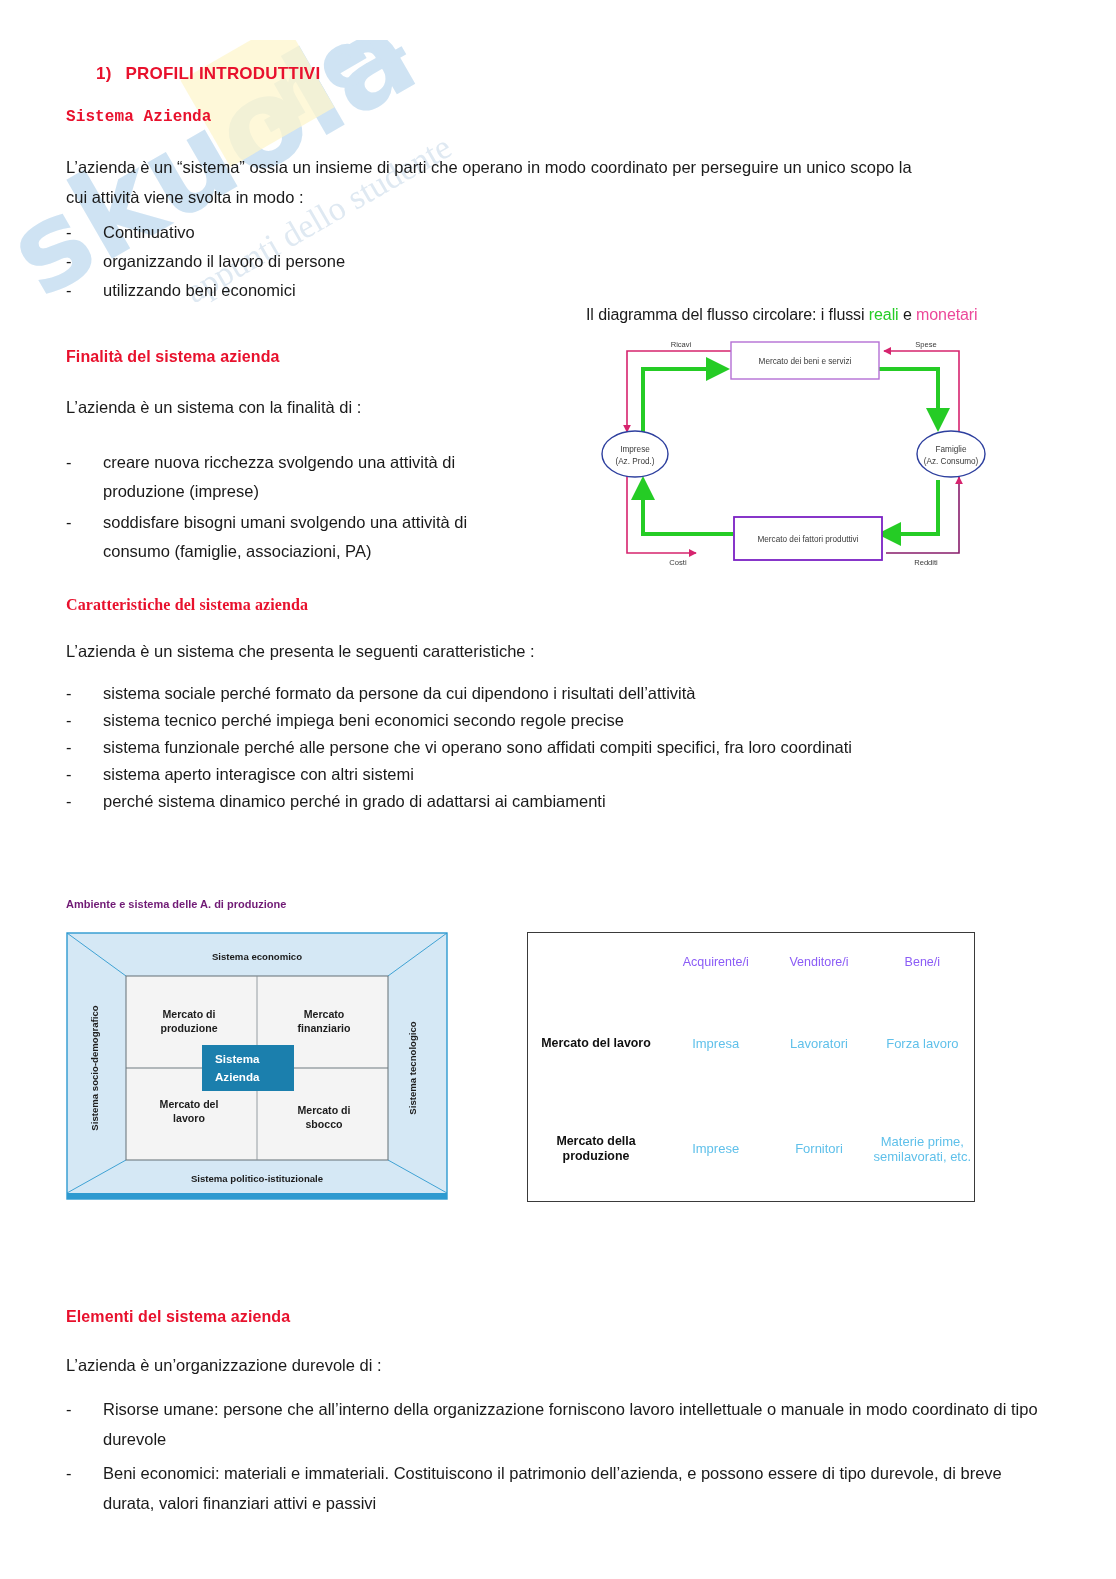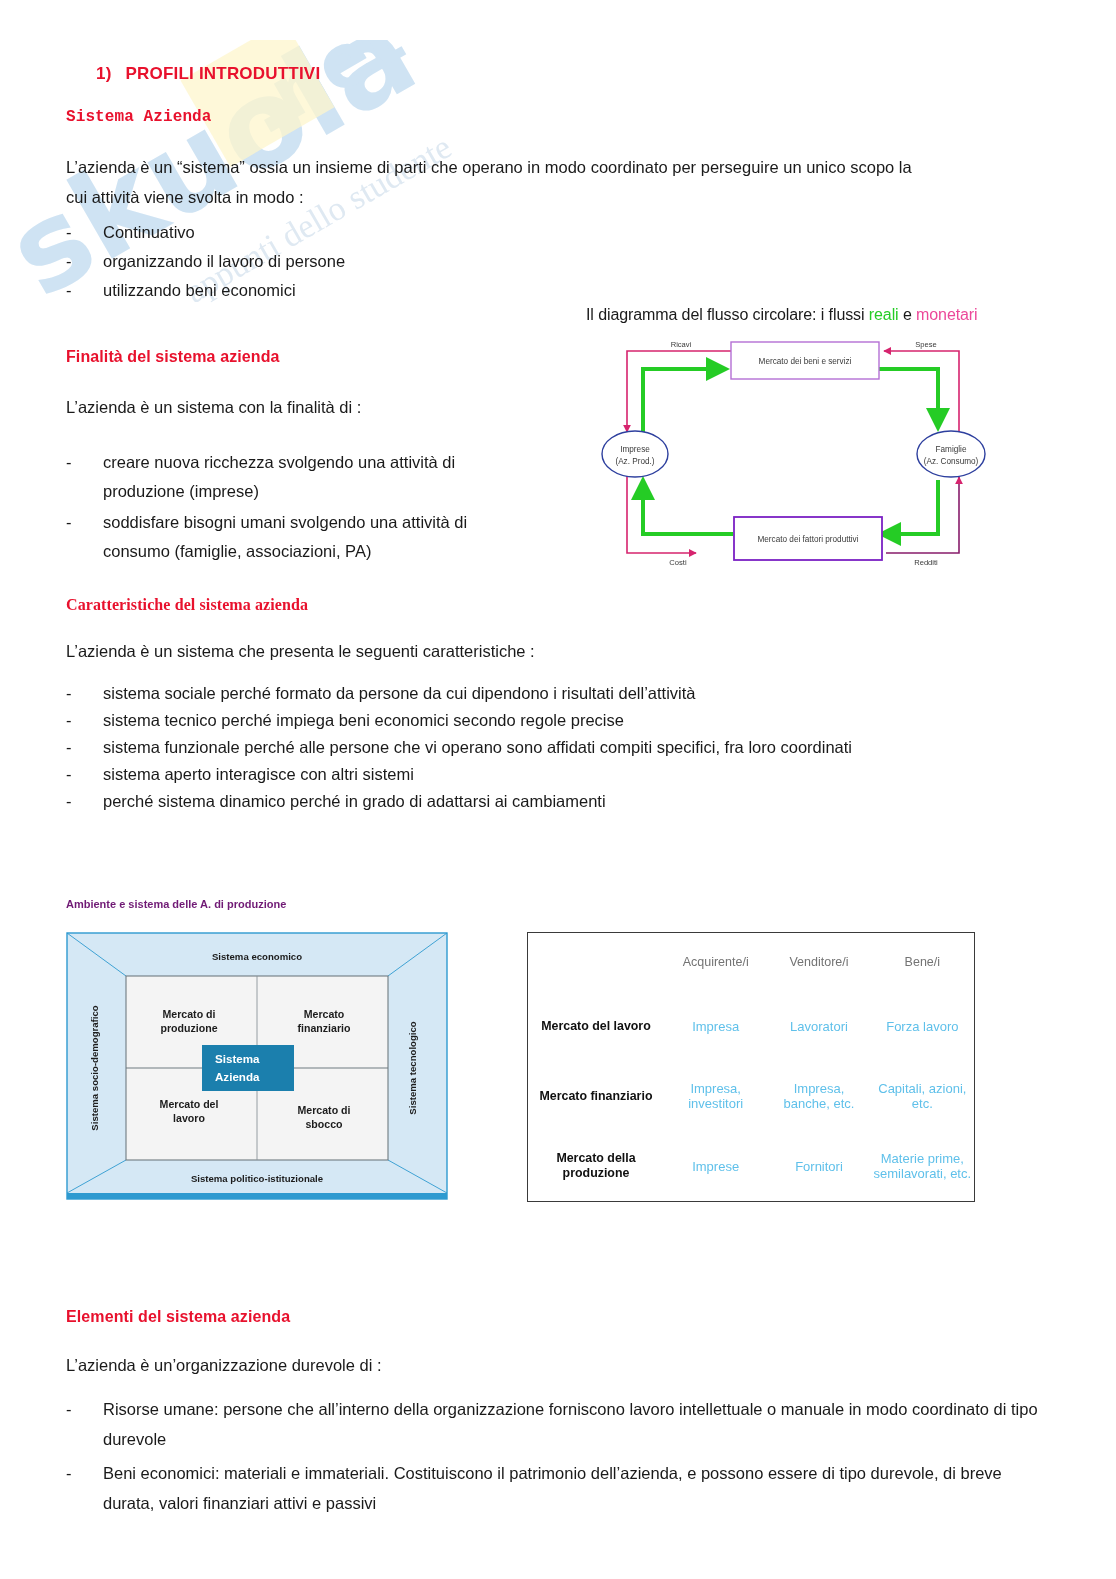--- a/index.html
+++ b/index.html
@@ -170,21 +170,21 @@
     table-layout: fixed;
   }
   #mktTable th, #mktTable td {
     text-align: center;
     vertical-align: middle;
     padding: 0 2px;
   }
   #mktTable thead th {
     font-size: 12.5px;
     font-weight: normal;
-    color: #737373;
+    color: #8b5cf6;
     height: 58px;
   }
   #mktTable thead th.corner { width: 132px; }
   #mktTable tbody th {
     font-size: 12.4px;
     font-weight: bold;
     color: #101010;
     line-height: 15px;
   }
   #mktTable tbody td {
@@ -394,26 +394,20 @@
         </tr>
       </thead>
       <tbody>
         <tr>
           <th>Mercato del lavoro</th>
           <td>Impresa</td>
           <td>Lavoratori</td>
           <td>Forza lavoro</td>
         </tr>
         <tr>
-          <th>Mercato finanziario</th>
-          <td>Impresa, investitori</td>
-          <td>Impresa, banche, etc.</td>
-          <td>Capitali, azioni, etc.</td>
-        </tr>
-        <tr>
           <th>Mercato della produzione</th>
           <td>Imprese</td>
           <td>Fornitori</td>
           <td>Materie prime, semilavorati, etc.</td>
         </tr>
       </tbody>
     </table>
   </div>
 
 </div>

